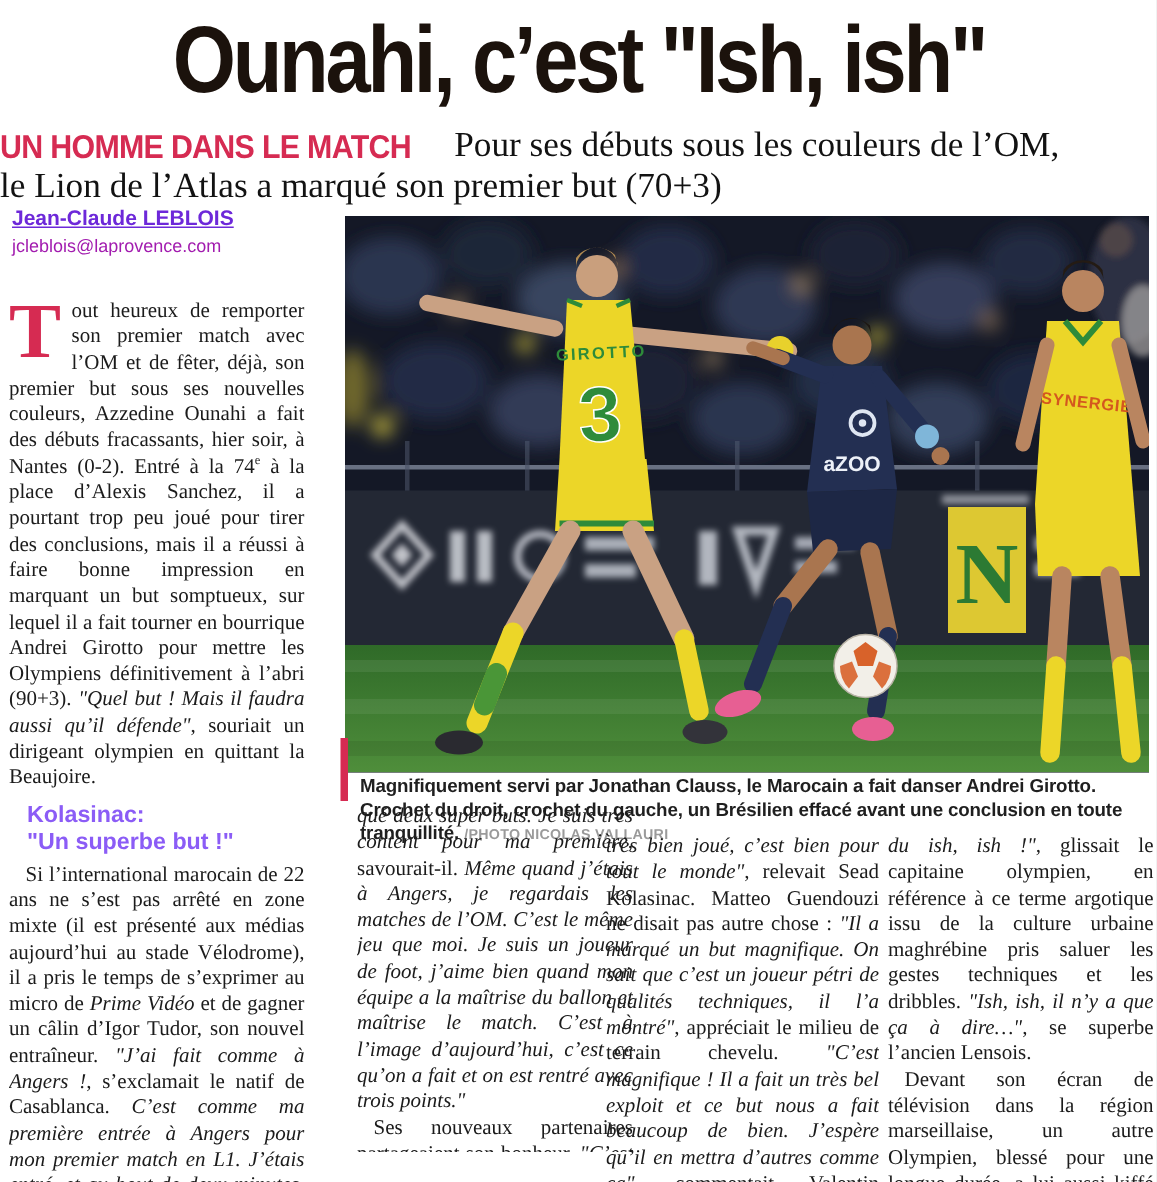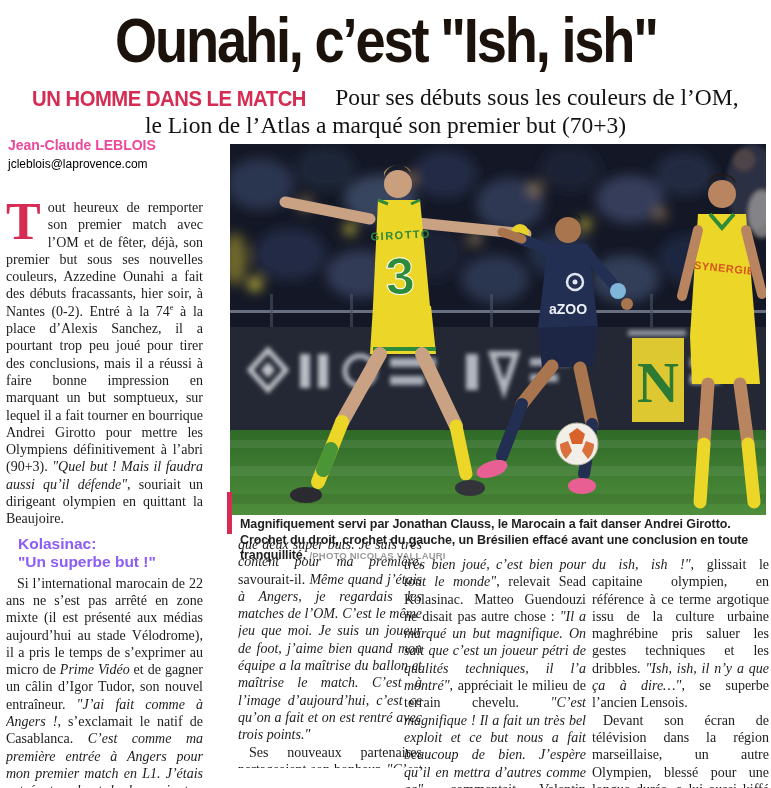--- a/index.html
+++ b/index.html
@@ -4,29 +4,29 @@
 <style>
   html,body{margin:0;padding:0;background:#e8e8e8;}
   .page{position:relative;width:771px;height:788px;background:#ffffff;overflow:hidden;
         font-family:"Liberation Serif",serif;color:#1b1b1b;}
   
   .headline-wrap{position:absolute;top:0;left:0;right:0;text-align:center;}
   .headline{display:inline-block;transform:scaleX(.86);transform-origin:center top;
     font-family:"Liberation Sans",sans-serif;font-weight:bold;font-size:63px;line-height:80px;
     letter-spacing:-2.5px;color:var(--ink,#1b120c);white-space:nowrap;}
   
-  .standfirst{position:absolute;top:84px;left:0;right:0;text-align:center;
+  .standfirst{position:absolute;top:84px;left:0;right:0;
     font-size:23.5px;line-height:26px;color:#121212;}
   .kicker{display:inline-block;transform:scaleX(.92);transform-origin:left center;
     font-family:"Liberation Sans",sans-serif;font-weight:bold;font-size:22px;
     letter-spacing:-.5px;color:var(--accent,#d62b52);margin-right:5px;vertical-align:-1px;}
   
   .byline{position:absolute;left:8px;top:136px;width:218px;font-family:"Liberation Sans",sans-serif;}
-  .byline .author,.byline .role{font-weight:bold;font-size:14px;line-height:18px;color:#ec4899;}
-  .byline .email{font-size:12px;line-height:16px;color:#000000;margin-top:2px;}
+  .byline .author,.byline .role{font-weight:bold;font-size:14px;line-height:18px;color:#6d28d9;text-decoration:underline;}
+  .byline .email{font-size:12px;line-height:16px;color:#a21caf;margin-top:2px;}
   
   .photo{position:absolute;left:230px;top:144px;width:536px;height:371px;overflow:hidden;background:#141826;}
   .photo svg{display:block;width:100%;height:100%;}
   .caption-bar{position:absolute;left:227px;top:492px;width:5px;height:42px;background:var(--accent,#d62b52);z-index:3;}
   .caption{position:absolute;left:240px;top:517px;width:528px;margin:0;
     font-family:"Liberation Sans",sans-serif;font-weight:bold;font-size:12.5px;line-height:15.5px;
     letter-spacing:-.1px;color:#1f1f1f;}
   .caption .credit{font-weight:bold;font-size:9.5px;color:#9a9a9a;letter-spacing:.2px;}
   
   .col{position:absolute;overflow:hidden;font-size:14px;line-height:17.3px;text-align:justify;}

